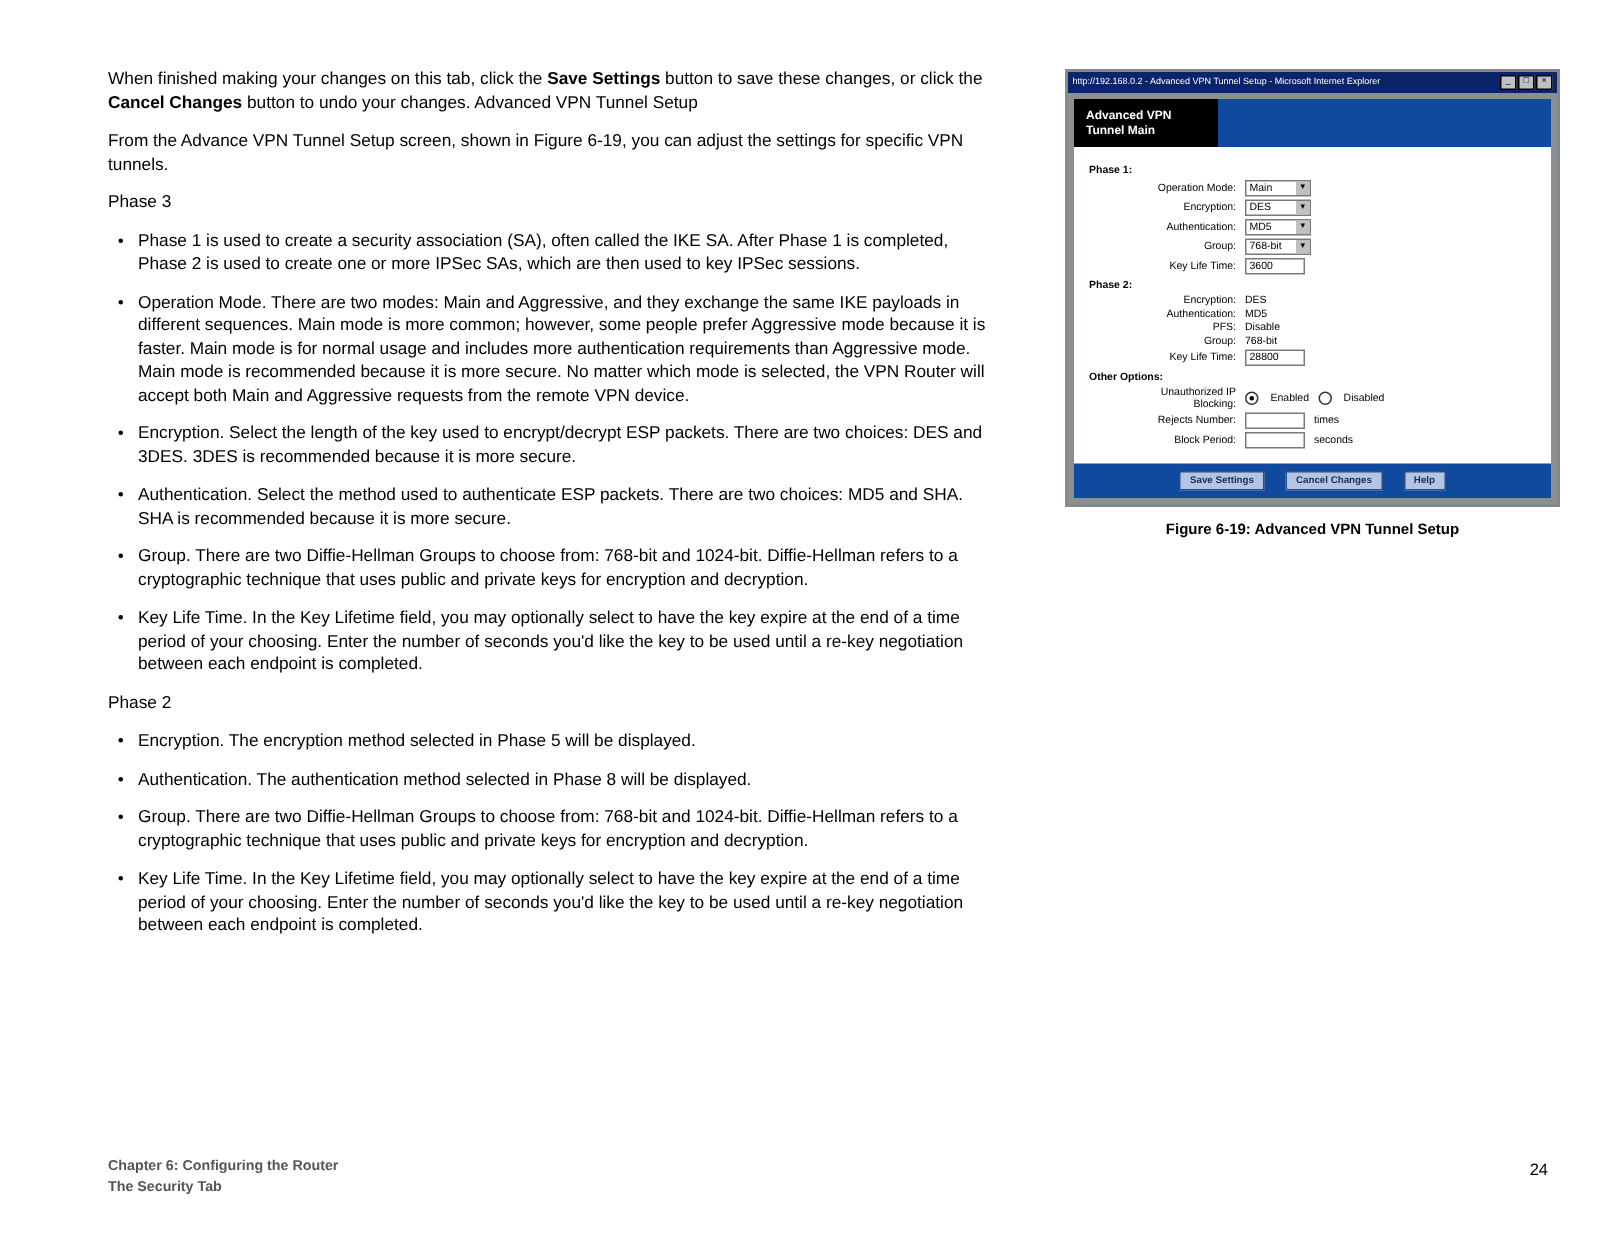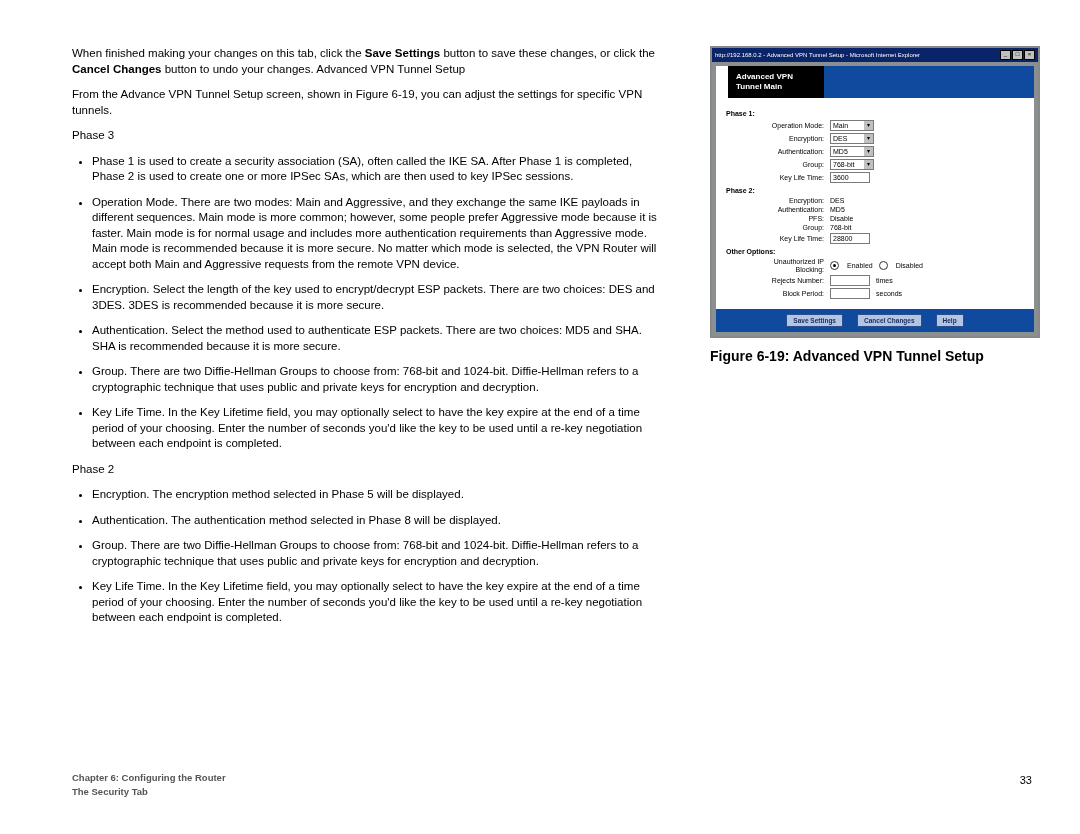--- a/index.html
+++ b/index.html
@@ -68,21 +68,20 @@
     color: #000;
   }
   .inner-app { background: #8a8f91; padding: 4px; }
   .panel {
     background: #fff;
     display: flex;
     flex-direction: column;
   }
   .panel-head {
     display: flex;
-    padding-left: 12px;
   }
   .panel-head .dark {
     background: #000;
     color: #fff;
     font-size: 8px;
     font-weight: bold;
     padding: 6px 8px;
     width: 80px;
     line-height: 1.2;
   }
@@ -130,23 +129,23 @@
   }
   .btn {
     background: #b4c5e3;
     border: 1px solid #2a4d8b;
     font-size: 6.5px;
     padding: 2px 6px;
     color: #1a2b5c;
     font-weight: bold;
   }
   .figure-caption {
-    font-size: 14px;
-    font-weight: bold;
-    text-align: left;
+    font-size: 10px;
+    font-weight: bold;
+    text-align: center;
     margin-top: 10px;
   }
   .footer {
     position: absolute;
     left: 72px;
     bottom: 36px;
     font-size: 9.5px;
     color: #555;
     font-weight: bold;
     line-height: 1.4;
@@ -291,14 +290,14 @@
         </div>
       </div>
       <div class="figure-caption">Figure 6-19: Advanced VPN Tunnel Setup</div>
     </div>
   </div>
 
   <div class="footer">
     <div>Chapter 6: Configuring the Router</div>
     <div>The Security Tab</div>
   </div>
-  <div class="page-num">33</div>
+  <div class="page-num">24</div>
 </div>
 
 </body></html>

